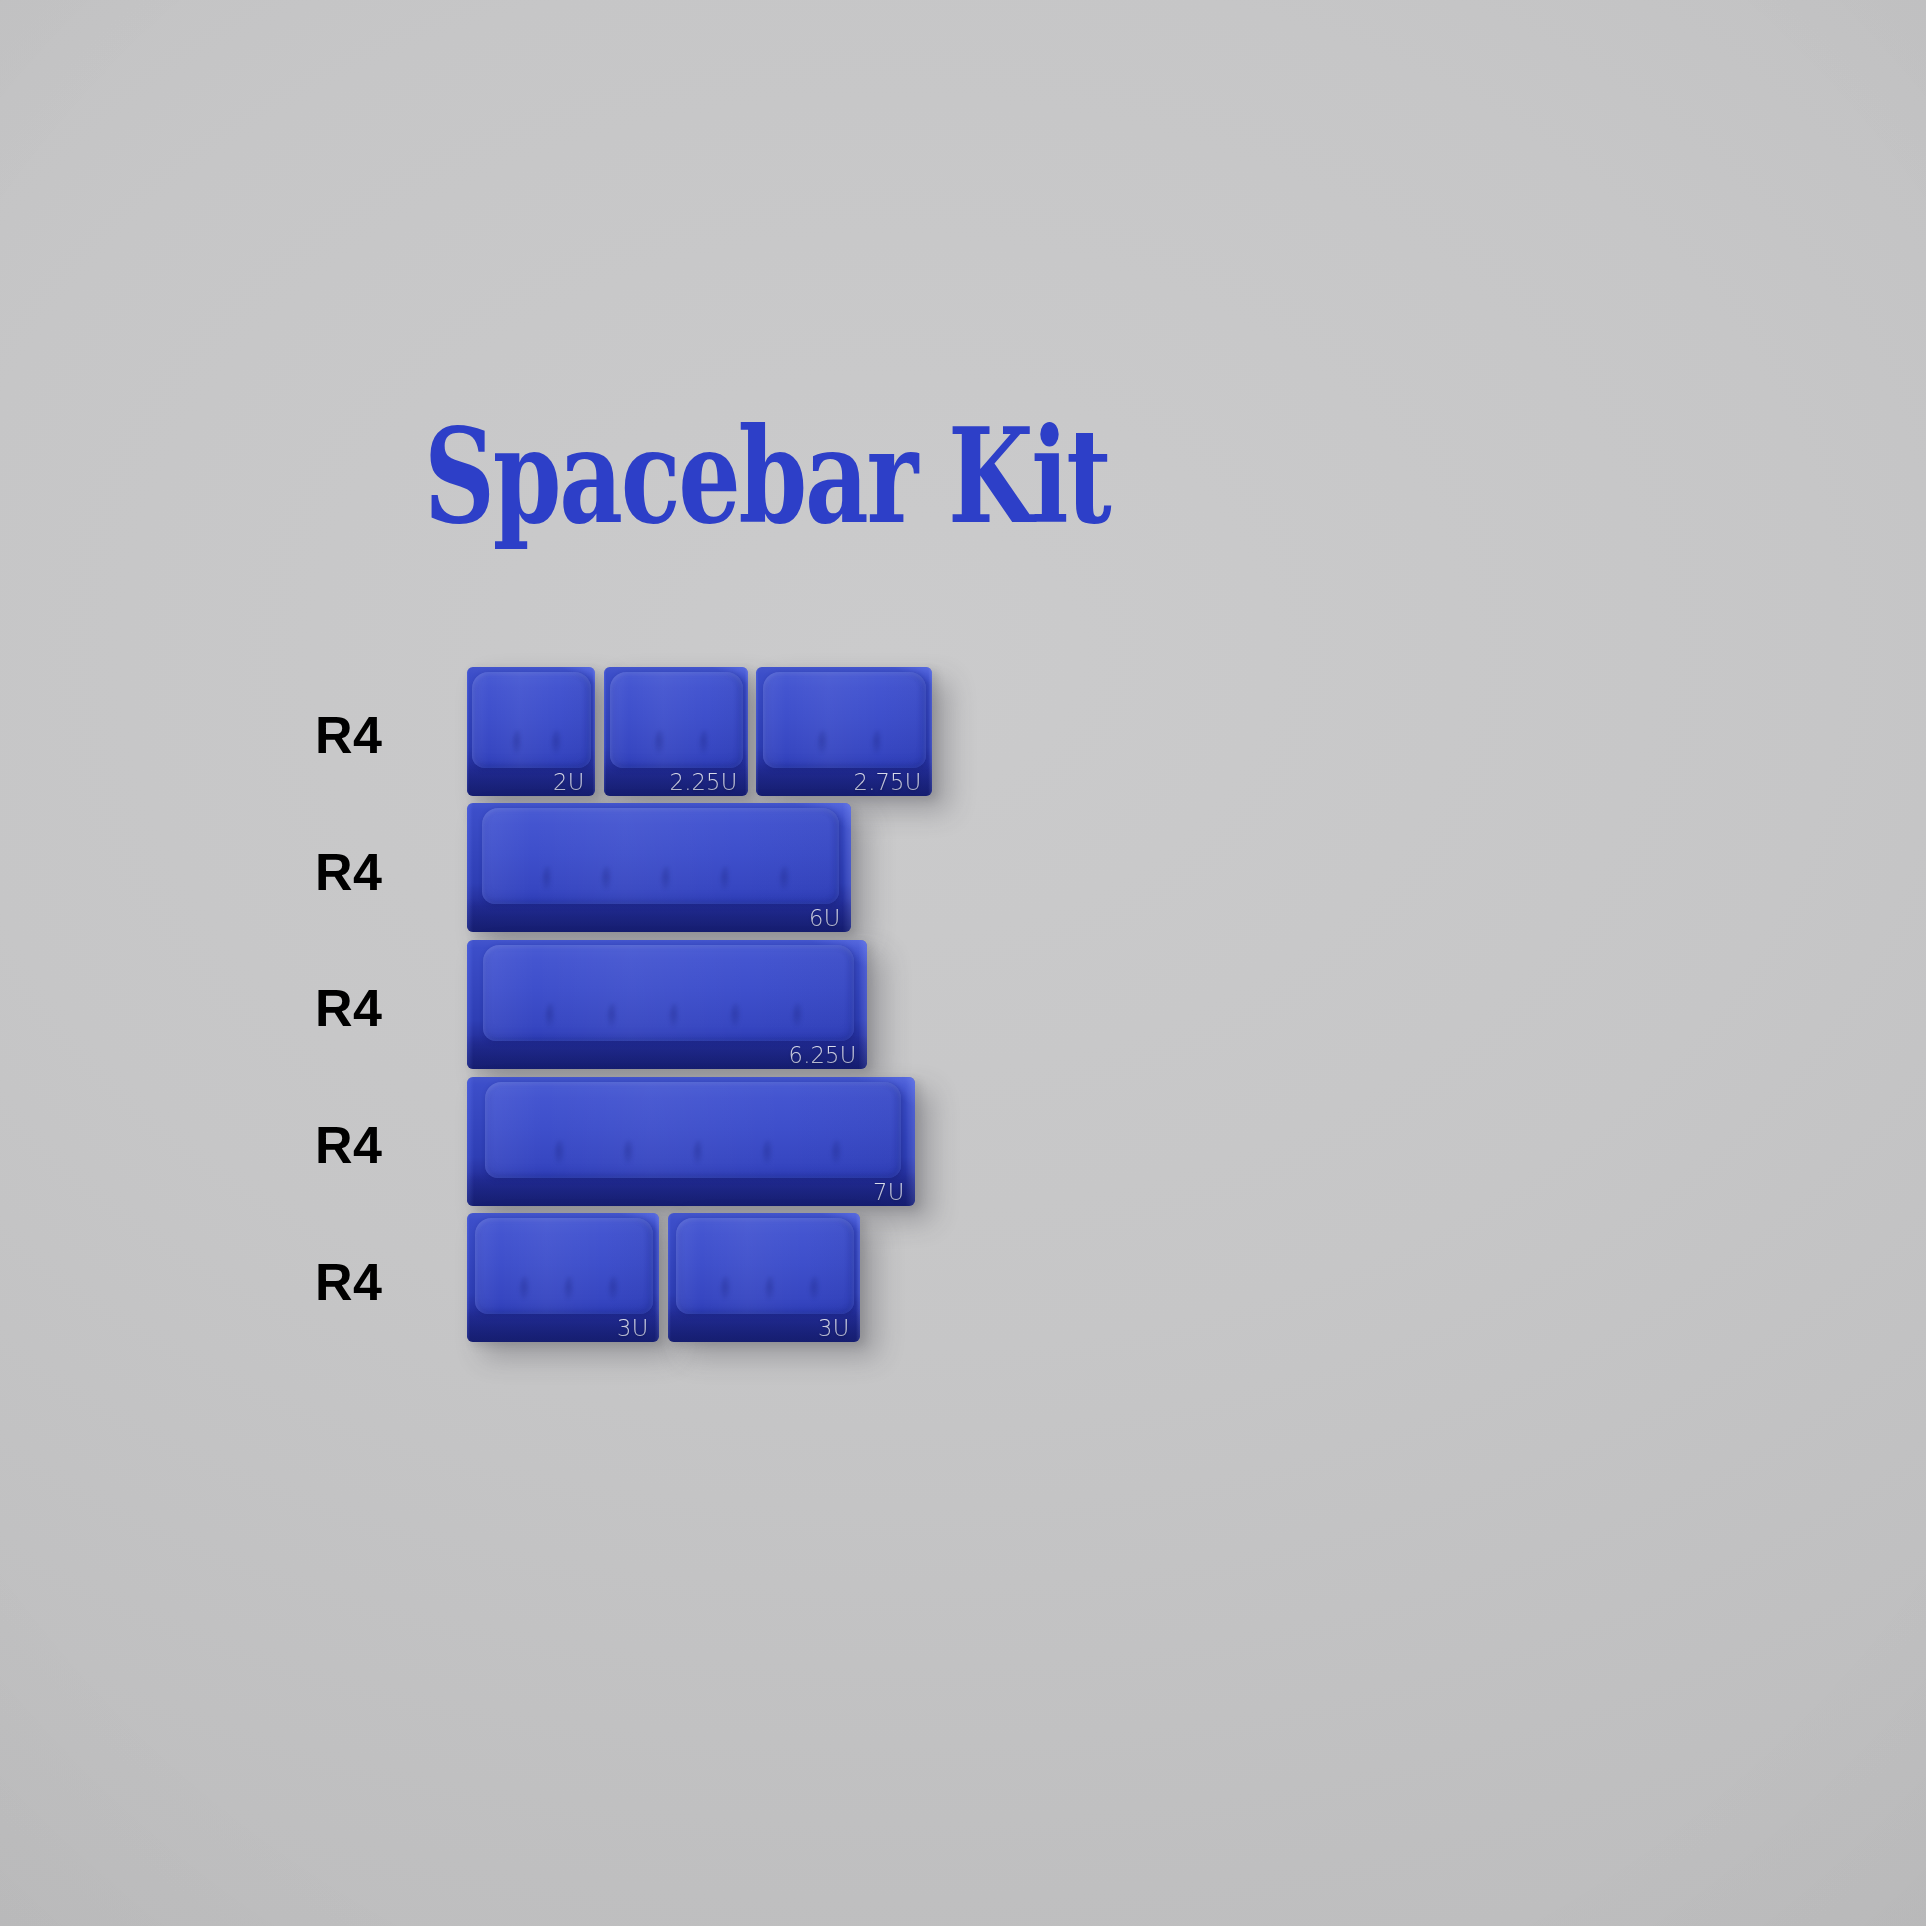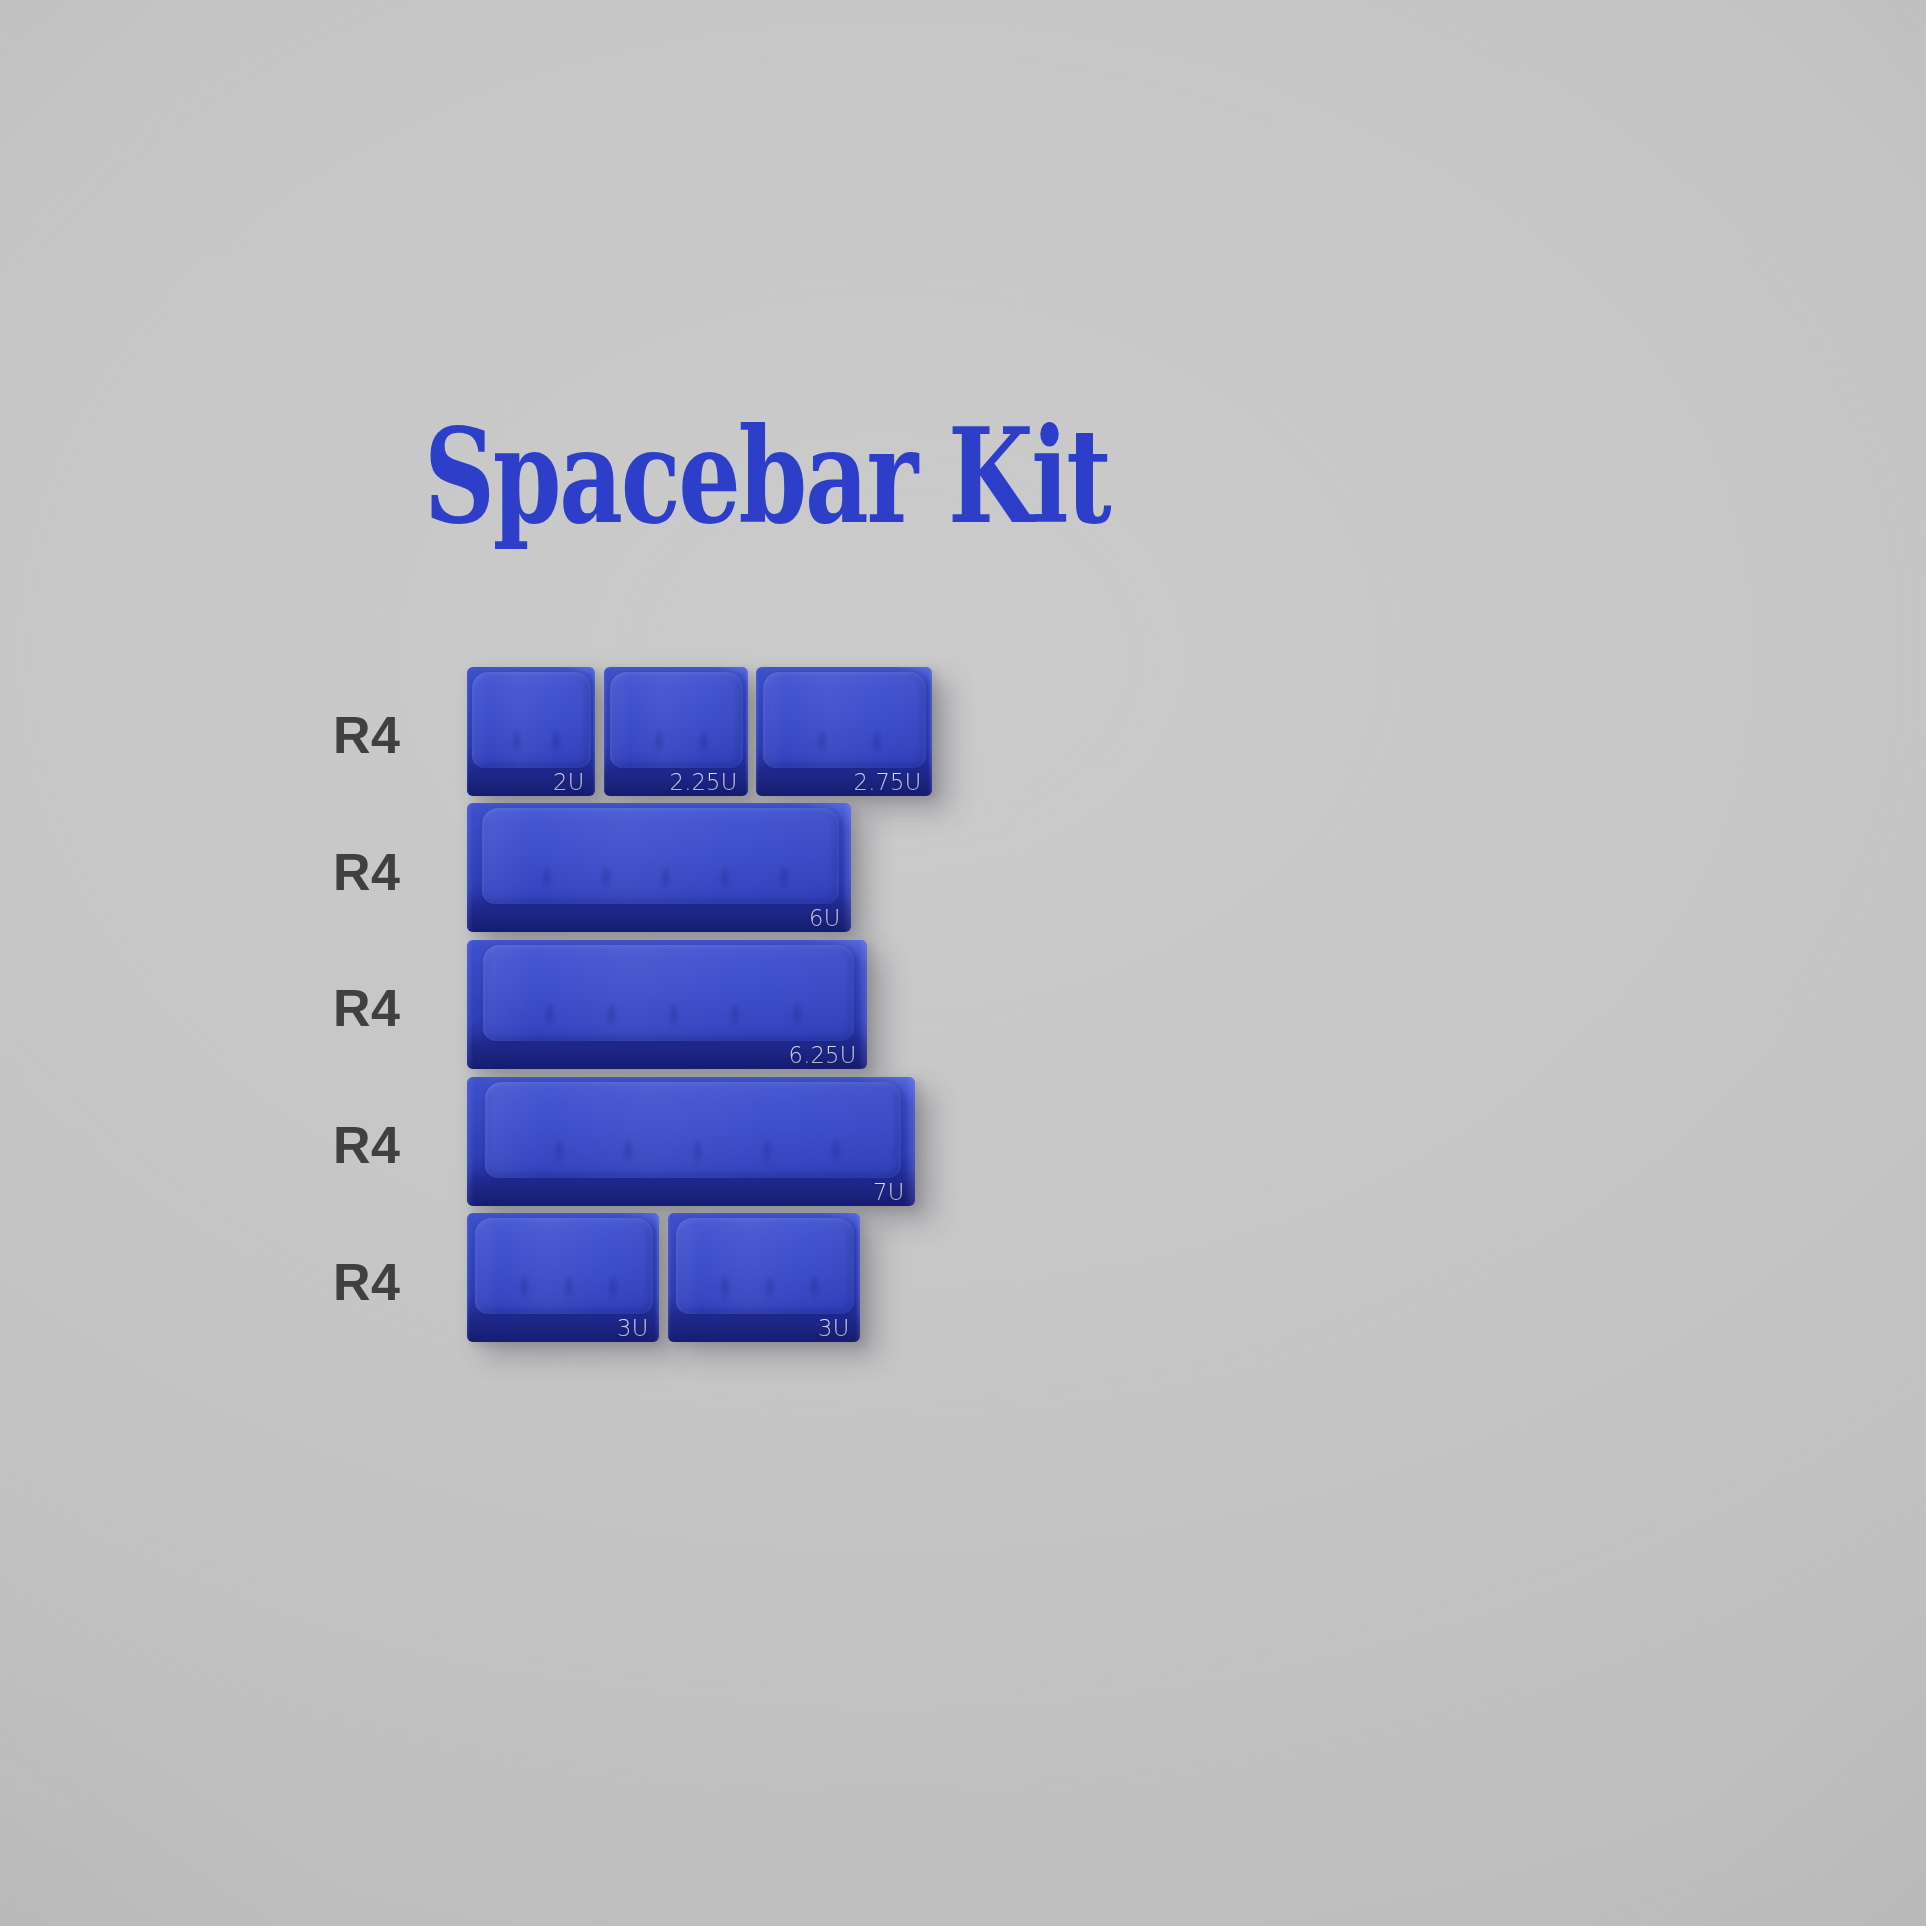--- a/index.html
+++ b/index.html
@@ -33,24 +33,24 @@
     letter-spacing:-2.9px;
     color:#2d3fc8;
     transform: scaleX(0.80) scaleY(1.06);
     transform-origin: left top;
     white-space:nowrap;
   }
 
   
   .row-label {
     position:absolute;
-    left:333px;
+    left:315px;
     font-size:52px;
     font-weight:700;
-    color:#404040;
+    color:#000000;
     letter-spacing:0.5px;
     line-height:1;
   }
 
   
   .keycap {
     position:absolute;
     border-radius: 5.8px;
     background: linear-gradient(180deg, #4355cc 0%, #3c4ec9 6%, #2e3eb4 62%, #222c96 80%, #1b2484 100%);
     box-shadow:

